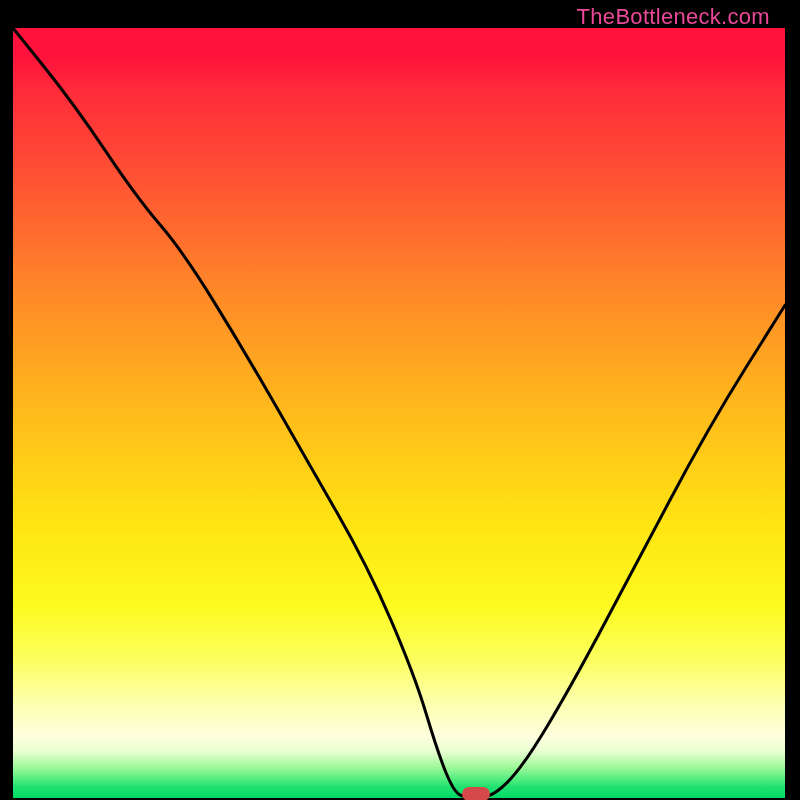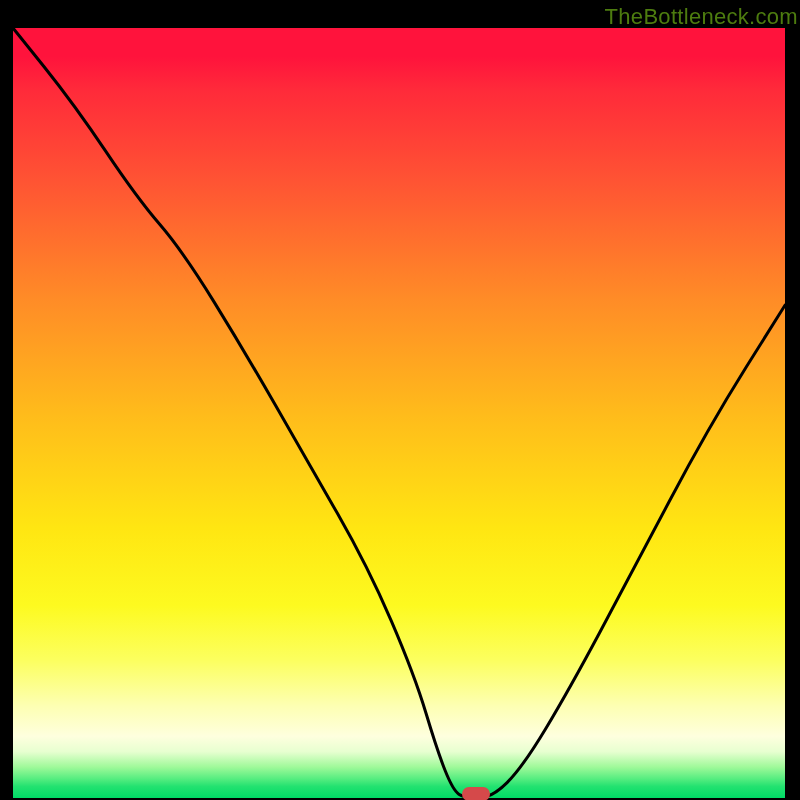--- a/index.html
+++ b/index.html
@@ -20,21 +20,21 @@
     #feffde 92%,
     #e7ffd0 94%,
     #9ef999 96%,
     #56ed80 97.5%,
     #23e270 98.5%,
     #00db66 100%
   );
 }
 svg.curve{position:absolute;left:0;top:0;width:772px;height:770px}
 .marker{position:absolute;width:28px;height:14px;background:#d5494a;border-radius:7px;transform:translate(-50%,-50%)}
-.watermark{position:absolute;right:2px;top:4px;color:#4d7c0f;font-size:22px;letter-spacing:.3px}
+.watermark{position:absolute;right:30px;top:4px;color:#ec4899;font-size:22px;letter-spacing:.3px}
 </style>
 </head>
 <body>
 
 <div class="watermark">TheBottleneck.com</div>
 
 <div class="frame">
   <div class="plot">
     <div class="grad"></div>
     <svg class="curve" viewBox="0 0 772 770" preserveAspectRatio="none">

